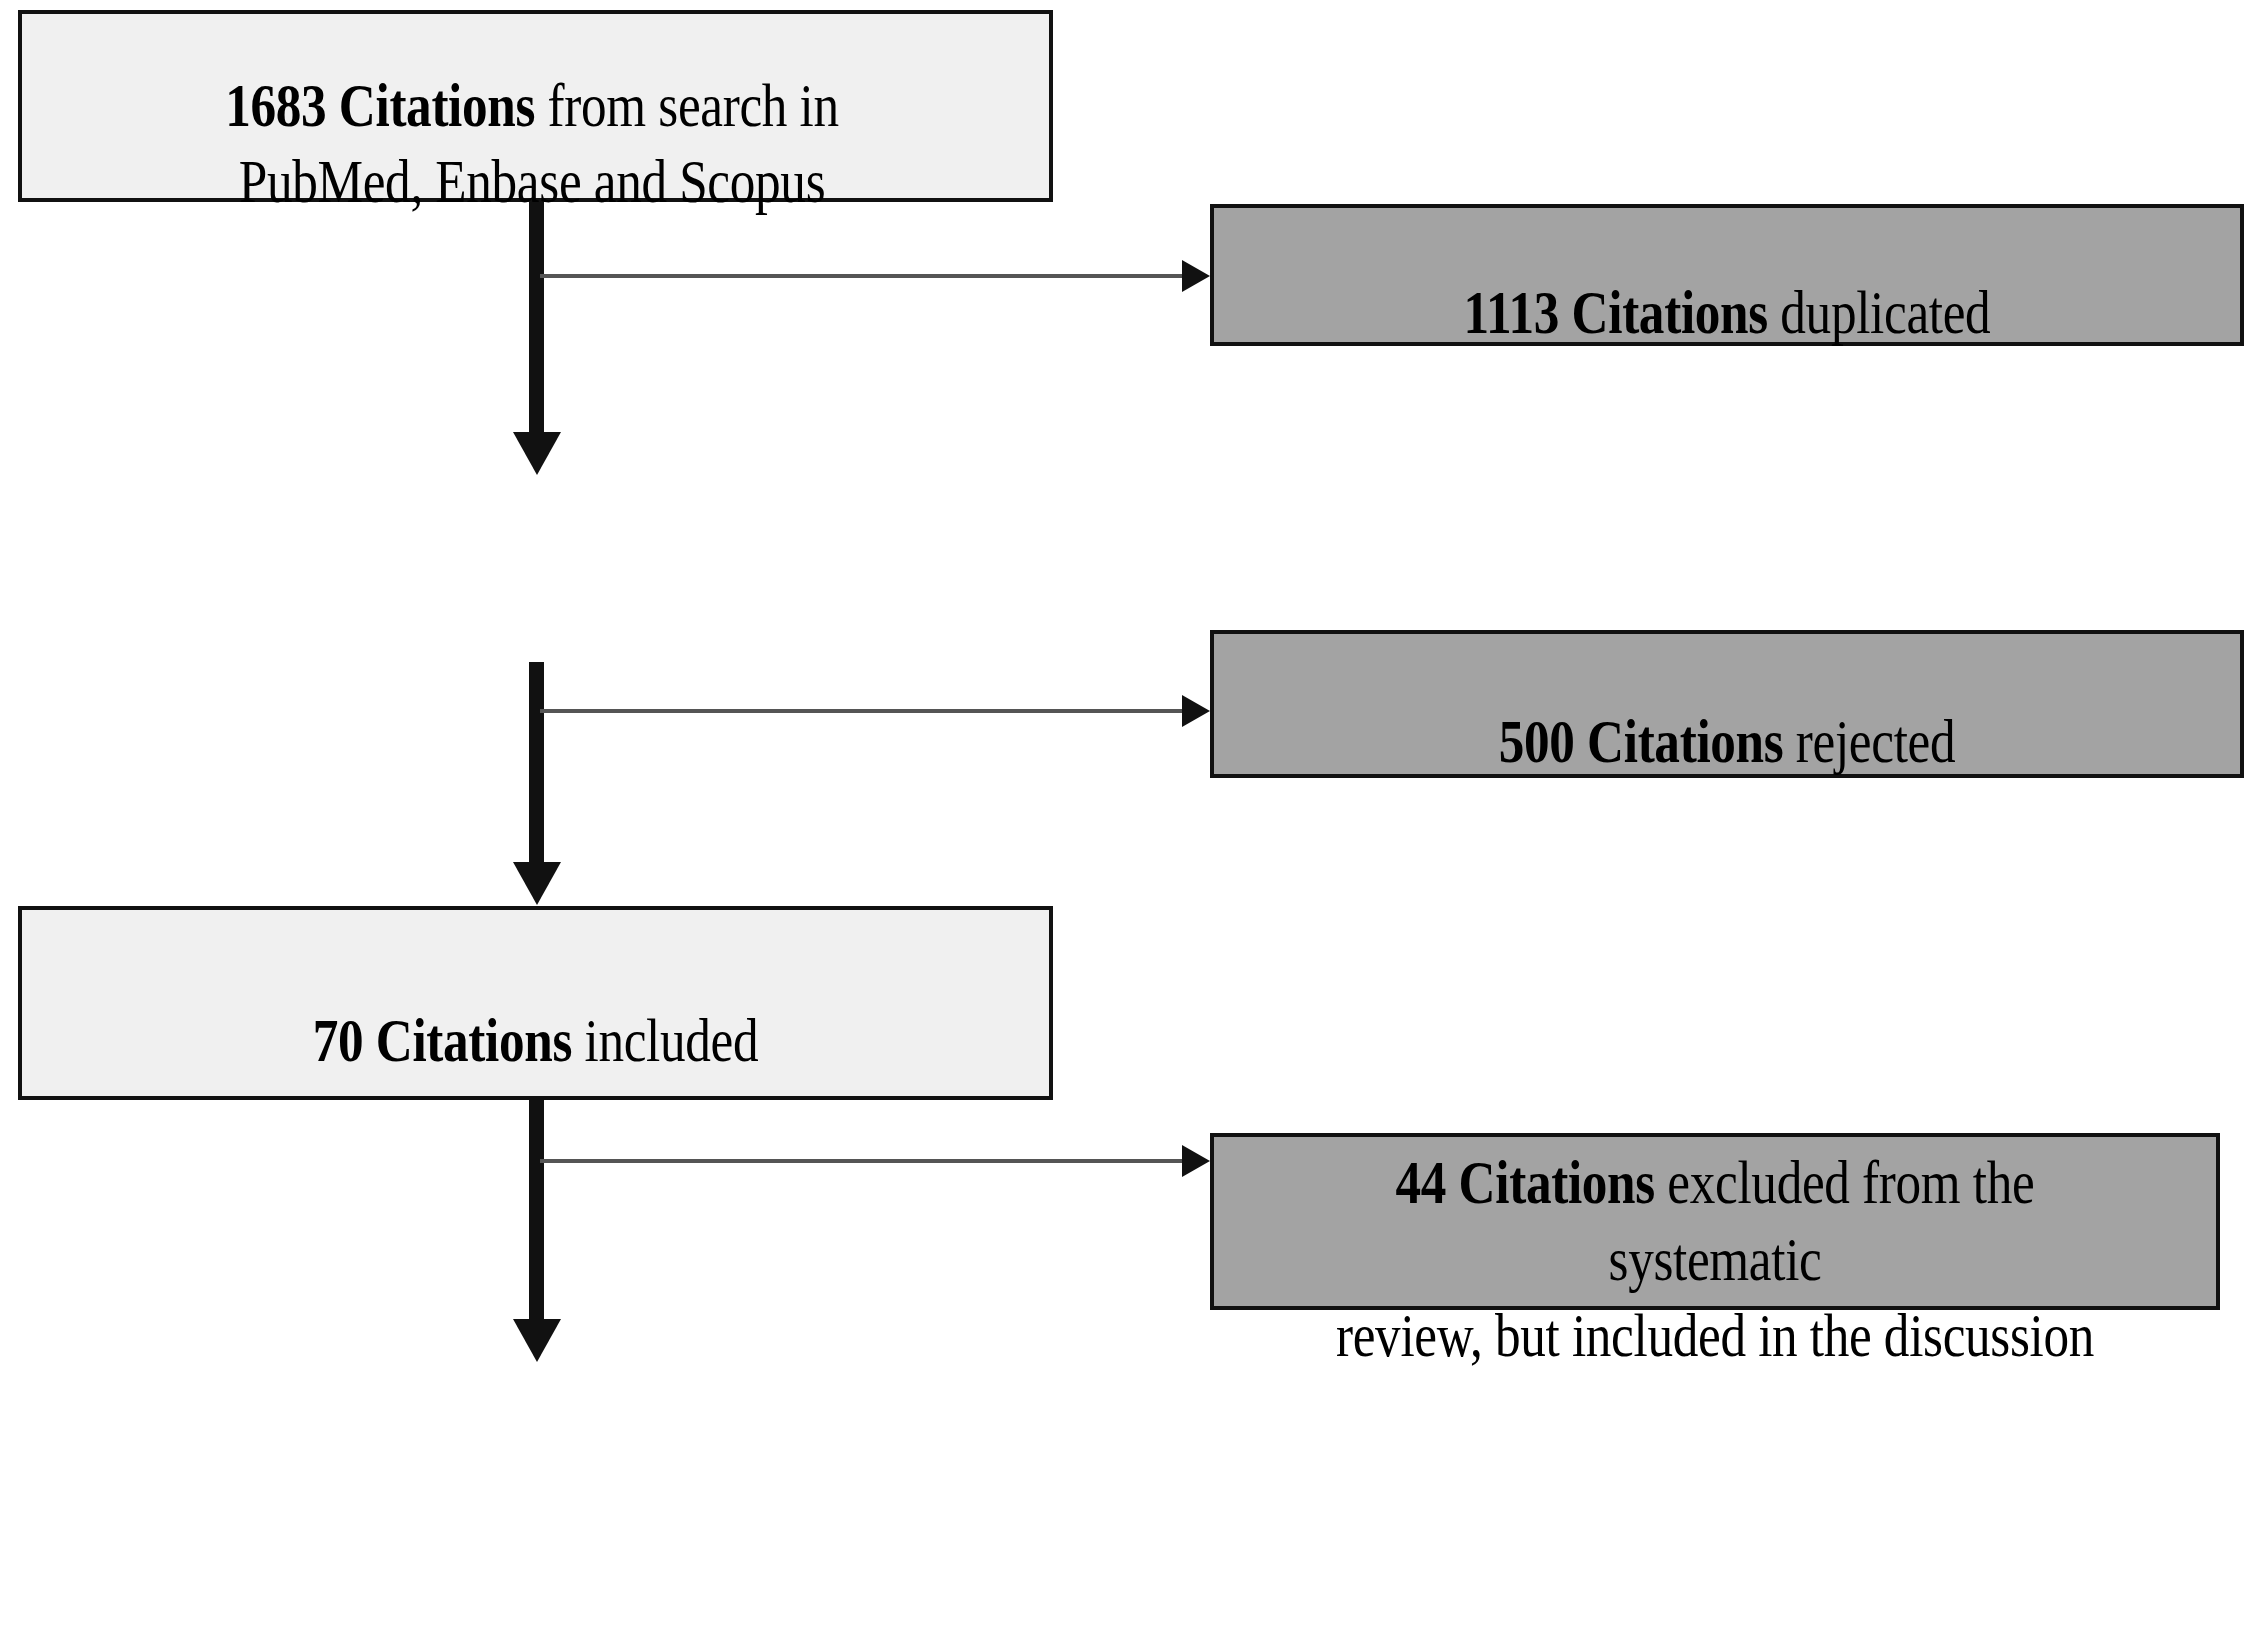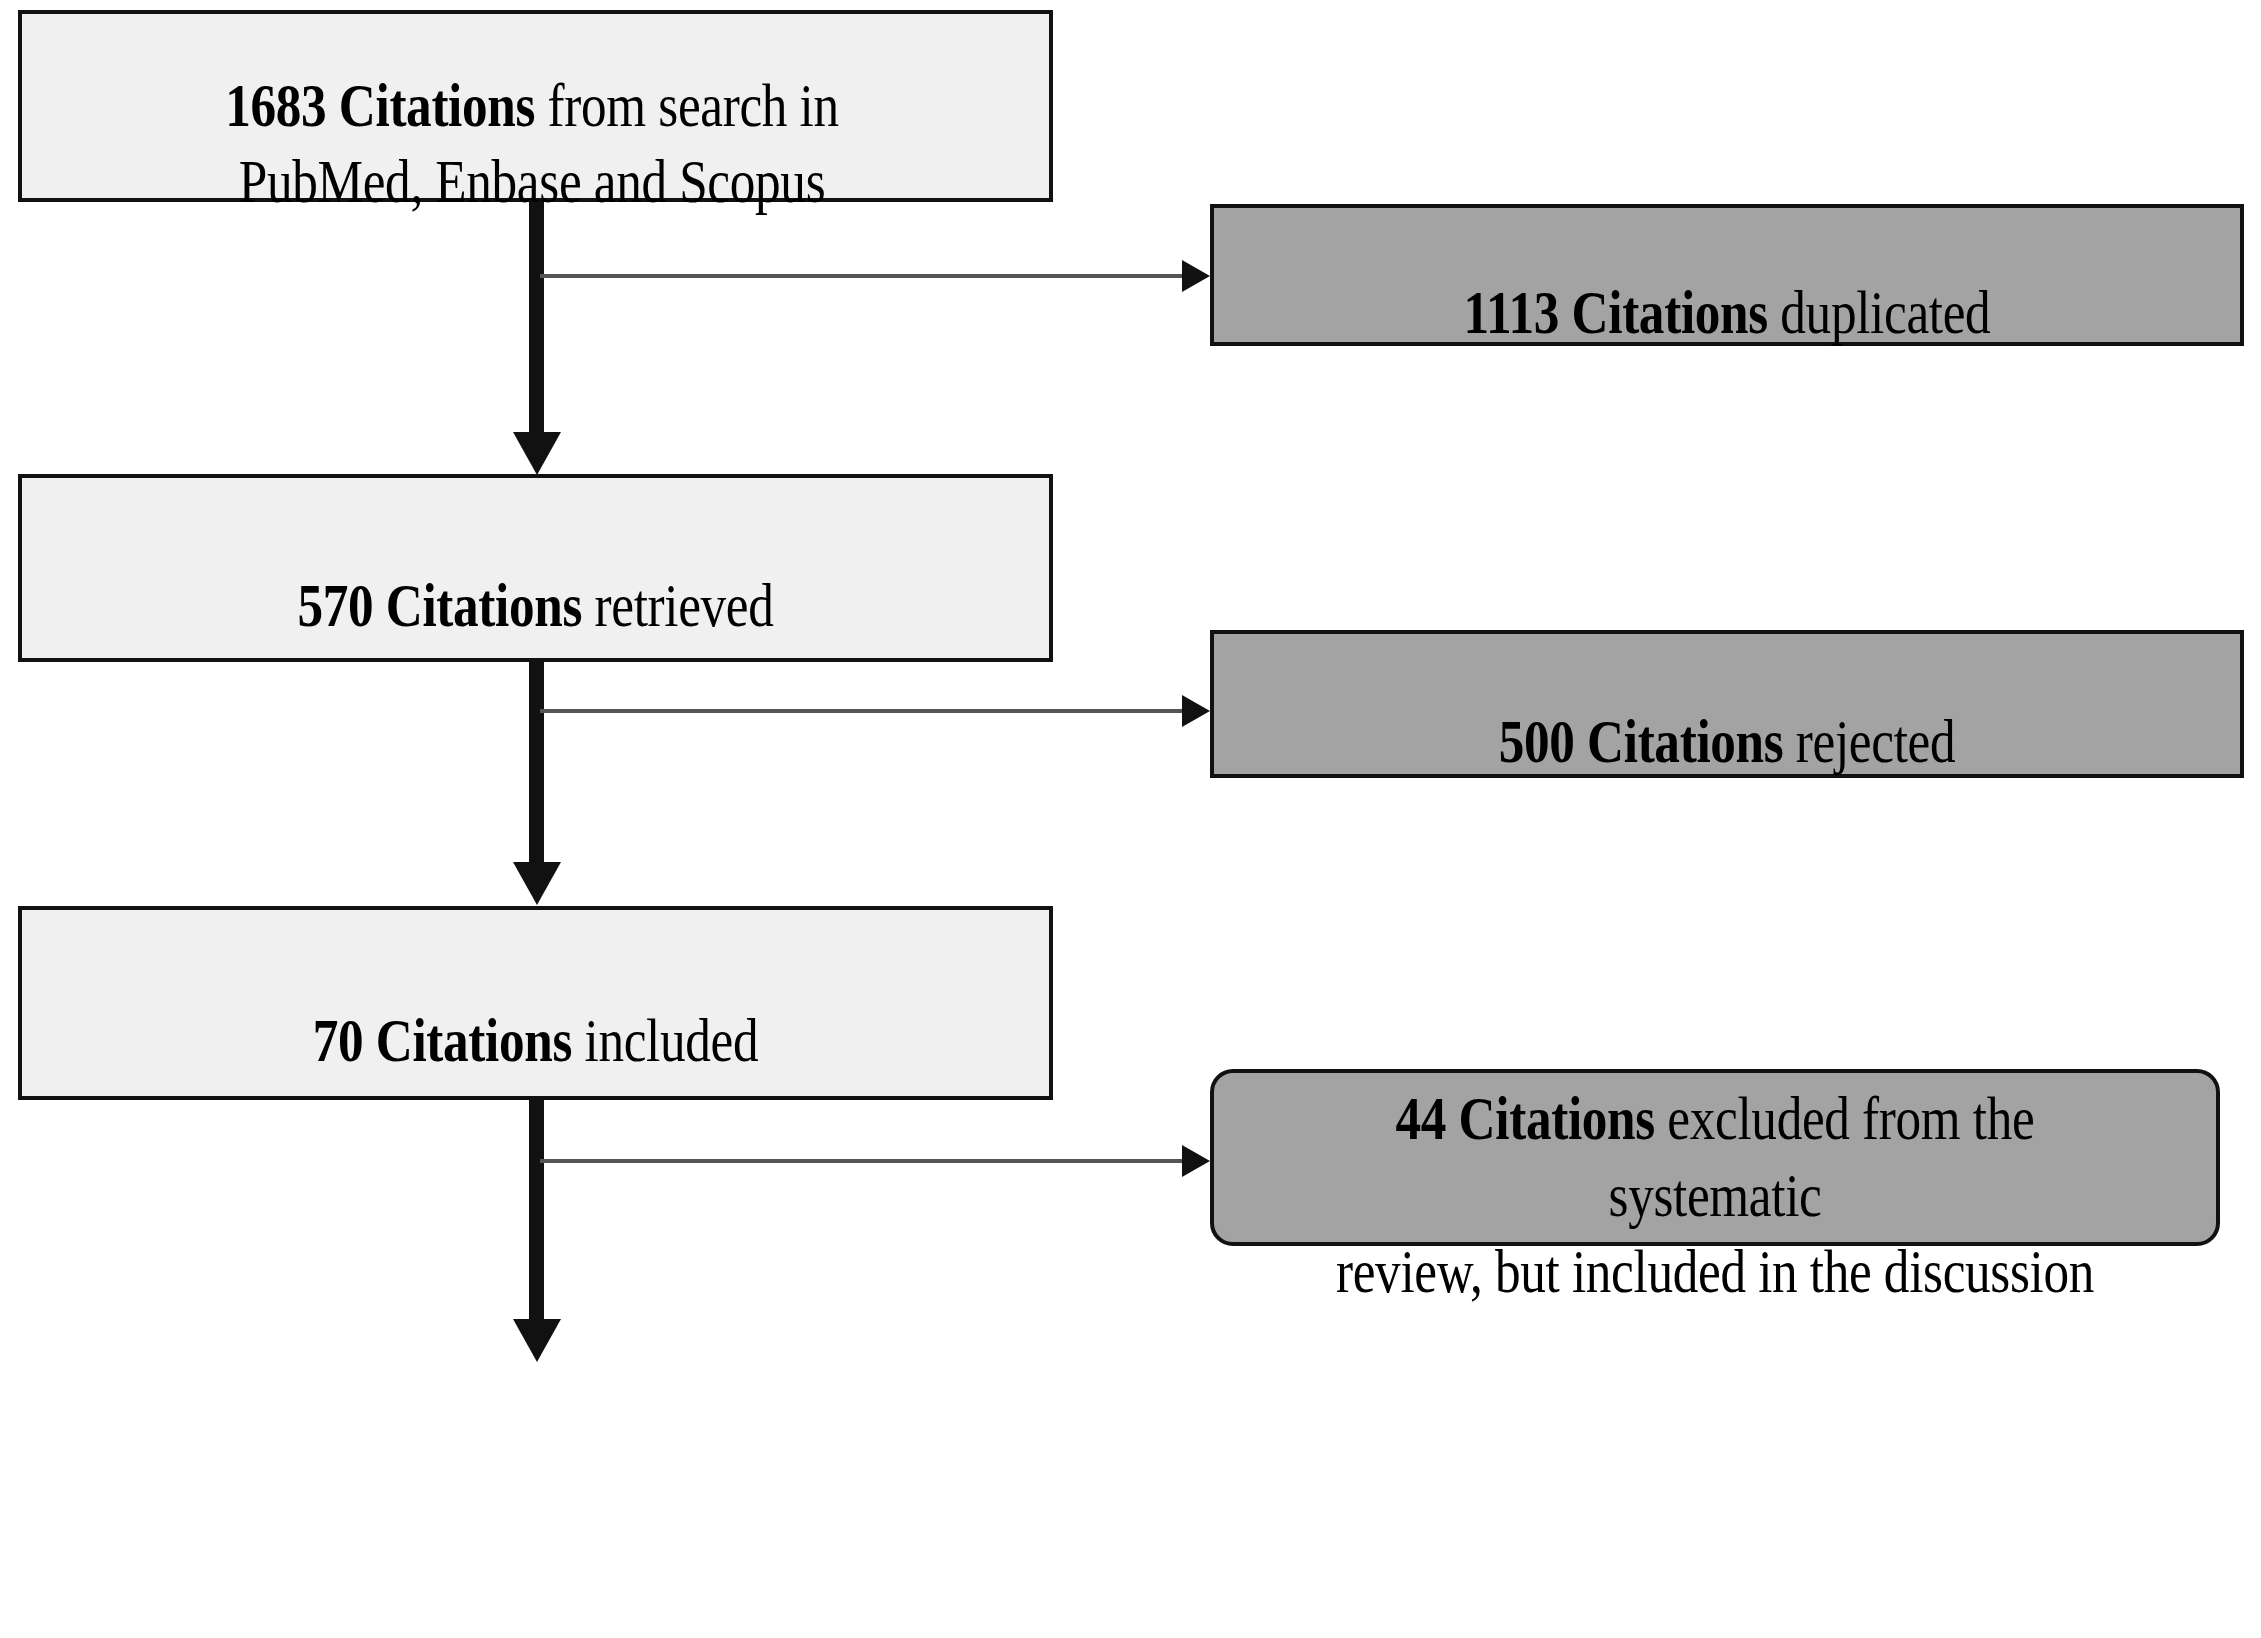--- a/index.html
+++ b/index.html
@@ -51,21 +51,21 @@
 
   
   #box-search    { left: 18px;  top: 10px;   width: 1035px; height: 192px; padding-left: 8px; }
   #box-retrieved { left: 18px;  top: 474px;  width: 1035px; height: 188px; }
   #box-included  { left: 18px;  top: 906px; width: 1035px; height: 194px; }
   #box-final     { left: 18px;  top: 1364px; width: 1035px; height: 254px; }
 
   
   #box-duplicated { left: 1210px; top: 204px;  width: 1034px; height: 142px; }
   #box-rejected   { left: 1210px; top: 630px;  width: 1034px; height: 148px; }
-  #box-excluded   { left: 1210px; top: 1069px; width: 1010px; height: 177px; border-radius: 23px; }
+  #box-excluded   { left: 1210px; top: 1133px; width: 1010px; height: 177px; }
 
   
   .v-arrow {
     position: absolute;
     left: 529px;
     width: 15px;
     background: #111111;
   }
   .v-head {
     position: absolute;
@@ -109,25 +109,20 @@
 
 <div id="canvas">
 
   <div class="flow-box main" id="box-search">
     <span class="box-text">
       <b>1683 Citations</b><span> from search in
 PubMed, Enbase and Scopus</span>
     </span>
   </div>
 
-  <div class="flow-box main" id="box-retrieved">
-    <span class="box-text">
-      <b>570 Citations</b><span> retrieved</span>
-    </span>
-  </div>
 
   <div class="flow-box main" id="box-included">
     <span class="box-text">
       <b>70 Citations</b><span> included</span>
     </span>
   </div>
 
 
   <div class="flow-box side" id="box-duplicated">
     <span class="box-text">

